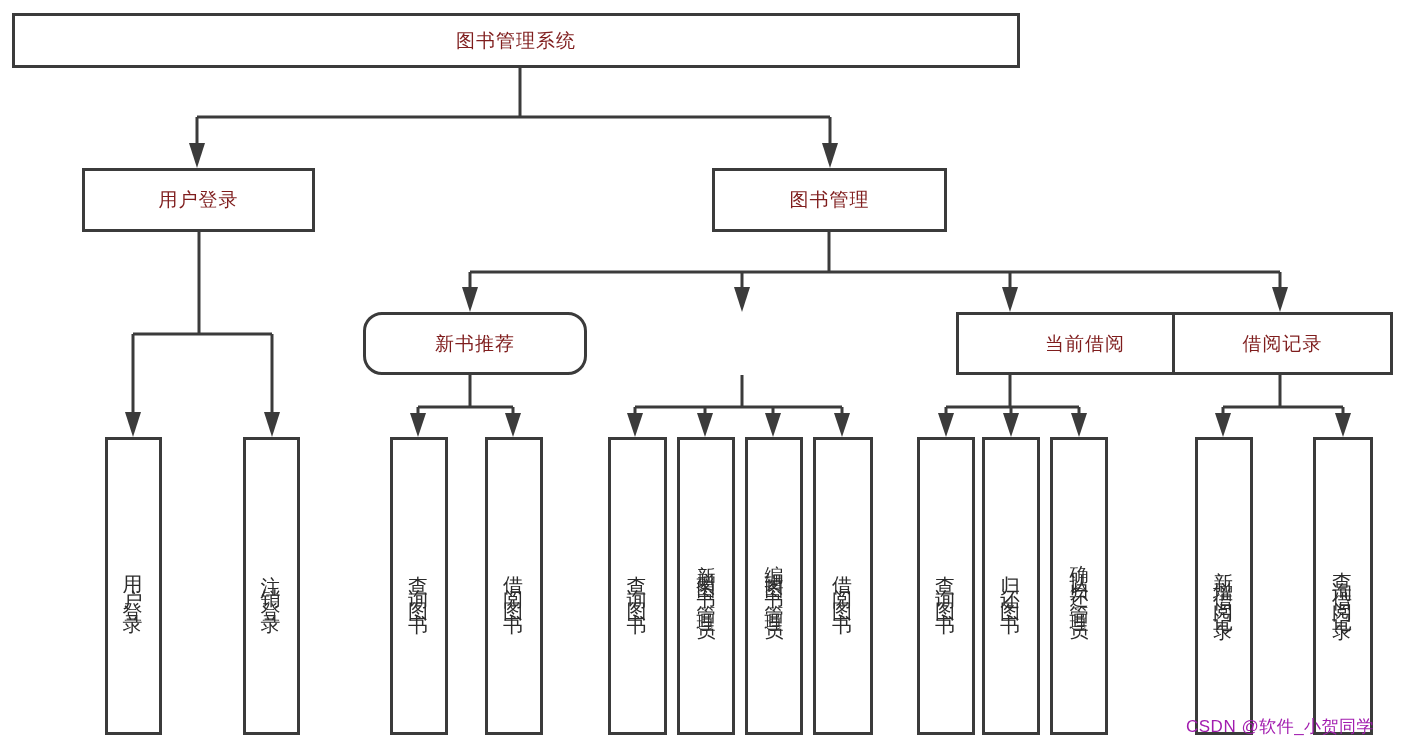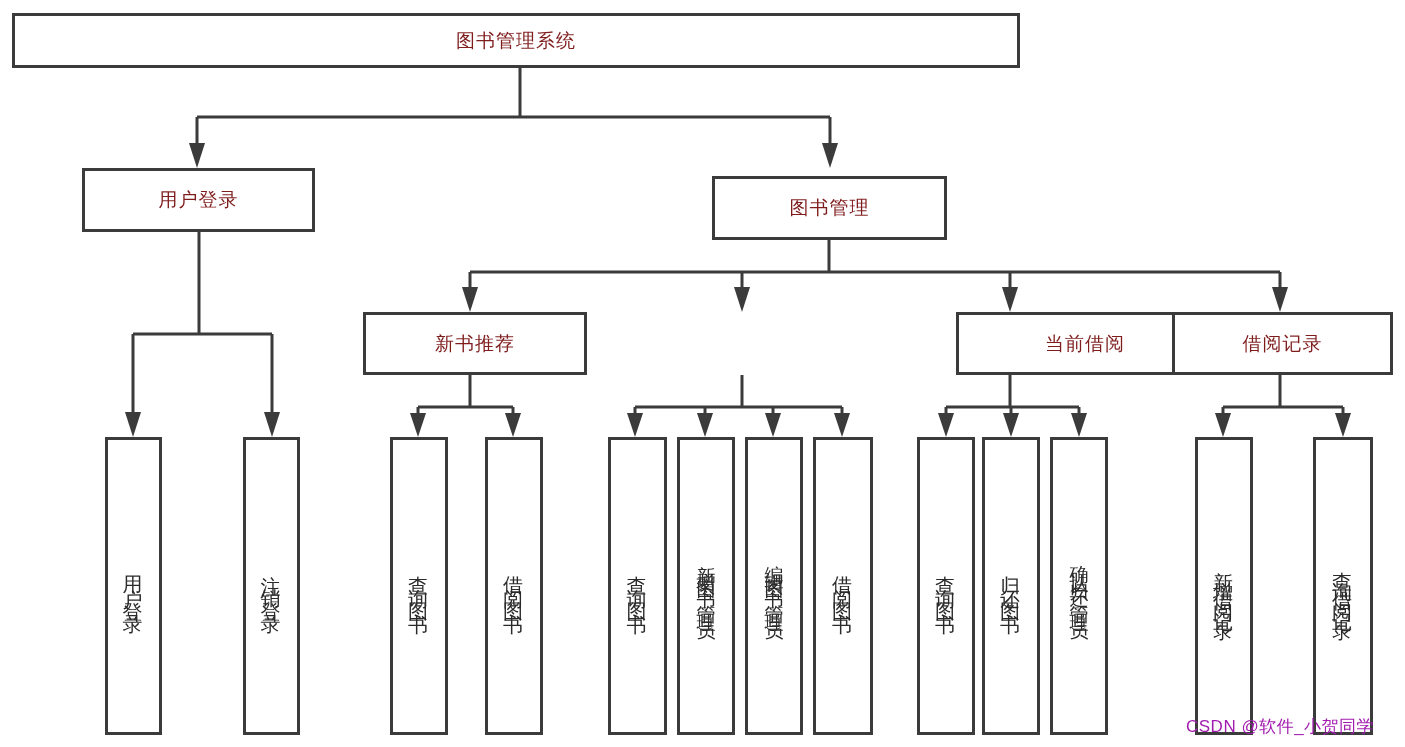--- a/index.html
+++ b/index.html
@@ -118,25 +118,25 @@
       <polygon points="1335,413 1351,413 1343,437"></polygon>
   </svg>
 
   <div class="hbox" style="left:12px;top:13px;width:1008px;height:55px;">
     <span>图书管理系统</span>
   </div>
 
   <div class="hbox" style="left:82px;top:168px;width:233px;height:64px;">
     <span>用户登录</span>
   </div>
-  <div class="hbox" style="left:712px;top:168px;width:235px;height:64px;margin-top:8px;">
+  <div class="hbox" style="left:712px;top:168px;width:235px;height:64px;">
     <span>图书管理</span>
   </div>
 
-  <div class="hbox" style="left:363px;top:312px;width:224px;height:63px;">
+  <div class="hbox" style="left:363px;top:312px;width:224px;height:63px;border-radius:19px;">
     <span>新书推荐</span>
   </div>
   <div class="hbox" style="left:956px;top:312px;width:258px;height:63px;text-align:right;">
     <span>当前借阅</span>
   </div>
   <div class="hbox" style="left:1172px;top:312px;width:221px;height:63px;">
     <span>借阅记录</span>
   </div>
 
   <div class="leaf" style="left:105px;width:57px;">

